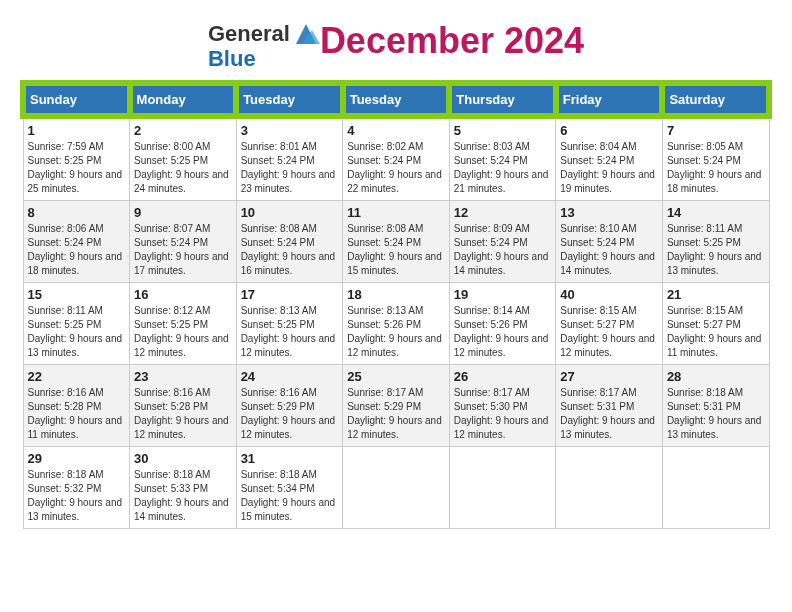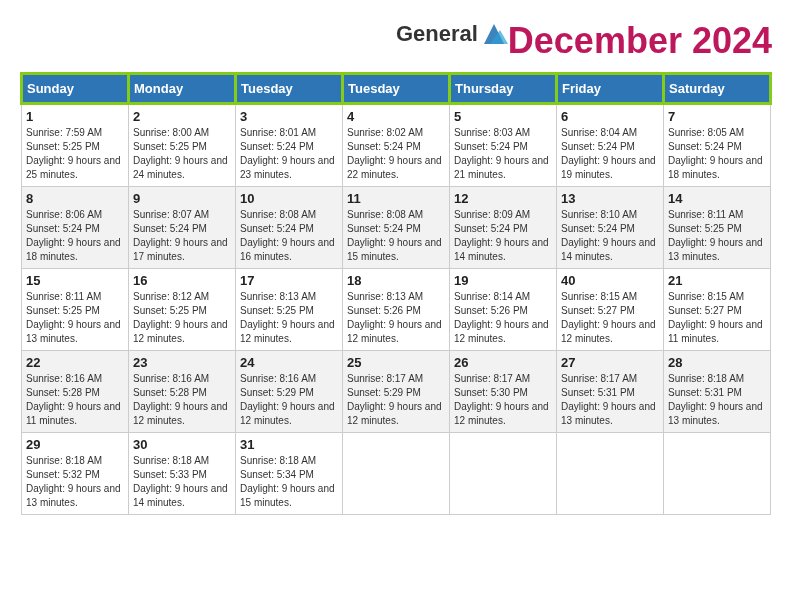--- a/index.html
+++ b/index.html
@@ -5,21 +5,21 @@
     * { box-sizing: border-box; margin: 0; padding: 0; }
     body {
       font-family: Arial, sans-serif;
       background: #fff;
       width: 792px;
       min-height: 612px;
       padding: 20px;
     }
     .header {
       display: flex;
-      justify-content: flex-end;
+      justify-content: center;
       align-items: flex-start;
       margin-bottom: 10px;
     }
     .logo {
       display: flex;
       align-items: center;
     }
     .logo-text-general {
       font-size: 22px;
       font-weight: bold;
@@ -52,21 +52,21 @@
       border-collapse: collapse;
       table-layout: fixed;
     }
     th {
       background-color: #2e75b6;
       color: #fff;
       font-size: 13px;
       font-weight: bold;
       padding: 6px 4px;
       text-align: left;
-      border: 3px solid #84cc16;
+      border: 6px solid #84cc16;
     }
     td {
       vertical-align: top;
       border: 1px solid #ccc;
       padding: 4px 4px;
       font-size: 10.5px;
       color: #222;
       height: 80px;
     }
     tr:nth-child(even) td {
@@ -96,20 +96,21 @@
 <div class="header">
   <div class="logo">
     <div style="display:flex;flex-direction:column;line-height:1">
       <div style="display:flex;align-items:center;">
         <span class="logo-text-general">General</span>
         <svg class="logo-icon" viewBox="0 0 28 28" xmlns="http://www.w3.org/2000/svg">
           <polygon points="4,24 14,4 24,24" fill="#1a6faf" opacity="0.85"></polygon>
           <polygon points="10,24 20,10 28,24" fill="#2e9ed6" opacity="0.7"></polygon>
         </svg>
       </div>
+      <span class="logo-text-blue">Blue</span>
     </div>
   </div>
   <div class="title-block">
     <div class="month-title">December 2024</div>
   </div>
 </div>
 
 <table>
   <thead>
     <tr>

